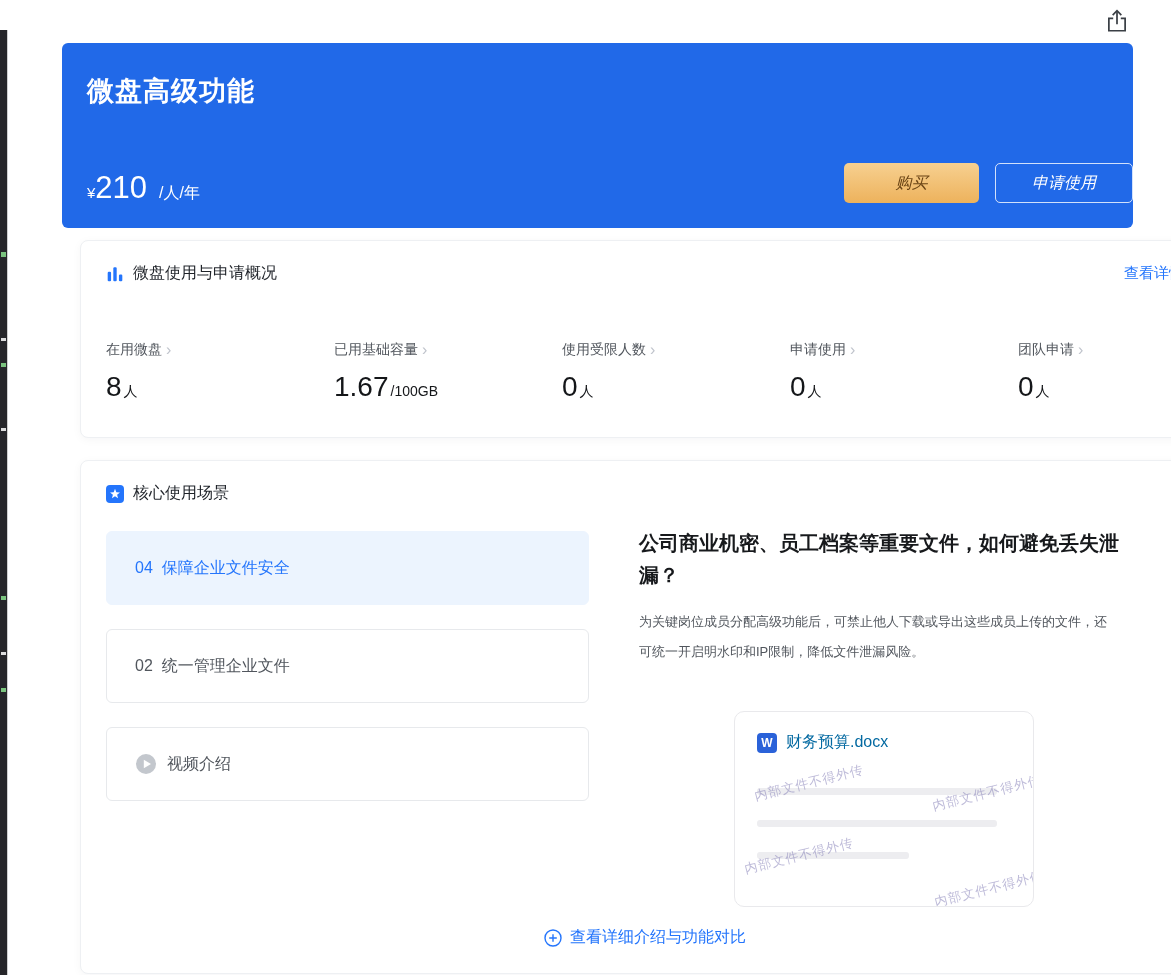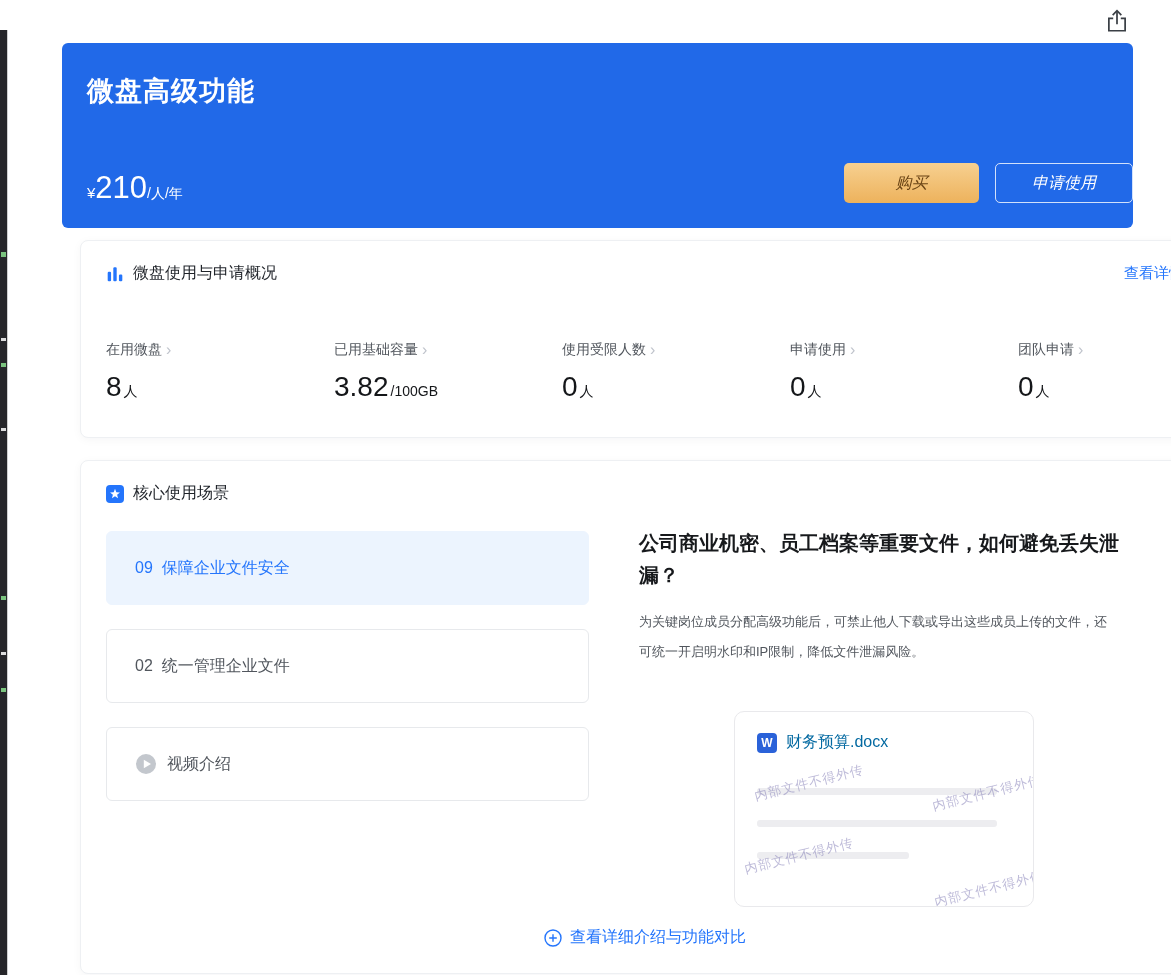--- a/index.html
+++ b/index.html
@@ -41,21 +41,21 @@
   .hero h1{
     position:absolute; left:25px; top:30px;
     font-size:27px; font-weight:700; letter-spacing:1px;
   }
   .price{
     position:absolute; left:25px; top:127px;
     display:flex; align-items:baseline;
   }
   .price .cur{ font-size:15px; }
   .price .num{ font-size:31px; font-weight:400; }
-  .price .unit{ font-size:14px; }
+  .price .unit{ font-size:16px;margin-left:12px; }
   .hero-buttons{
     position:absolute; right:0; top:120px;
     display:flex; gap:16px;
   }
   .hero-buttons button{
     height:40px; border-radius:5px; font-size:16px; cursor:pointer;
     font-family:inherit;
     font-style:italic;
   }
   .btn-buy{
@@ -220,21 +220,21 @@
         <span class="big">8</span>
         <span class="small">人</span>
       </div>
     </div>
     <div class="stat">
       <div class="stat-label">
         <span>已用基础容量</span>
         <span class="chev">›</span>
       </div>
       <div class="stat-value">
-        <span class="big">3.82</span>
+        <span class="big">1.67</span>
         <span class="small">/100GB</span>
       </div>
     </div>
     <div class="stat">
       <div class="stat-label">
         <span>使用受限人数</span>
         <span class="chev">›</span>
       </div>
       <div class="stat-value">
         <span class="big">0</span>
@@ -270,21 +270,21 @@
       <svg width="18" height="18" viewBox="0 0 18 18">
         <rect x="0" y="0" width="18" height="18" rx="4" fill="#2475fc"></rect>
         <polygon fill="#ffffff" points="9,3.8 10.29,7.22 13.95,7.39 11.09,9.68 12.06,13.21 9,11.2 5.94,13.21 6.91,9.68 4.05,7.39 7.71,7.22"></polygon>
       </svg>
     </span>
     <span class="card-title">核心使用场景</span>
   </div>
 
   <div class="scenario-list">
     <div class="scenario-item selected">
-      <span class="idx">09</span>
+      <span class="idx">04</span>
       <span>保障企业文件安全</span>
     </div>
     <div class="scenario-item">
       <span class="idx">02</span>
       <span>统一管理企业文件</span>
     </div>
     <div class="scenario-item">
       <span class="play-icon">
         <svg width="22" height="22" viewBox="0 0 22 22">
           <circle cx="11" cy="11" r="10" fill="#c3c7cd"></circle>

